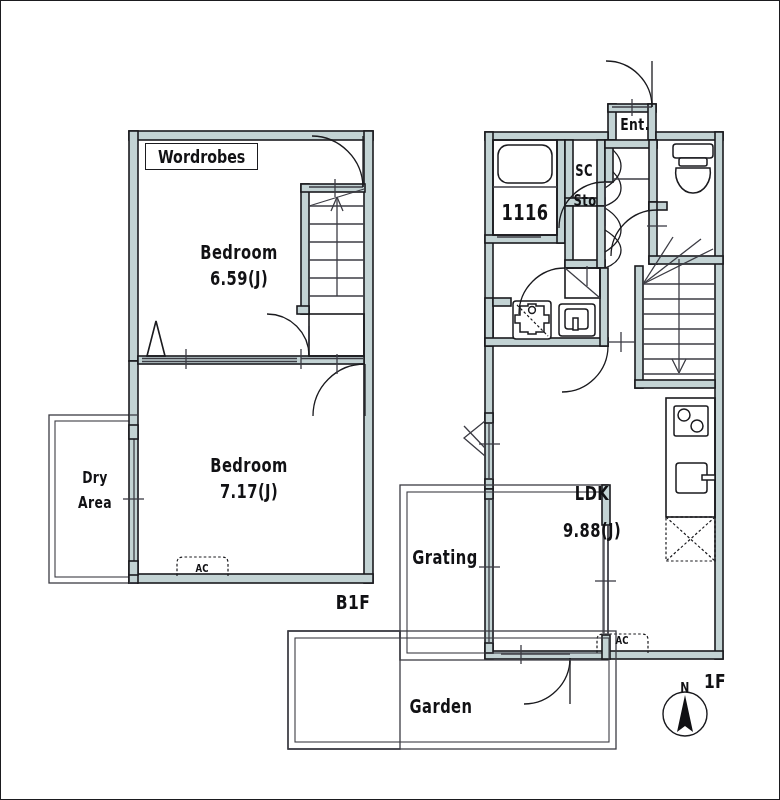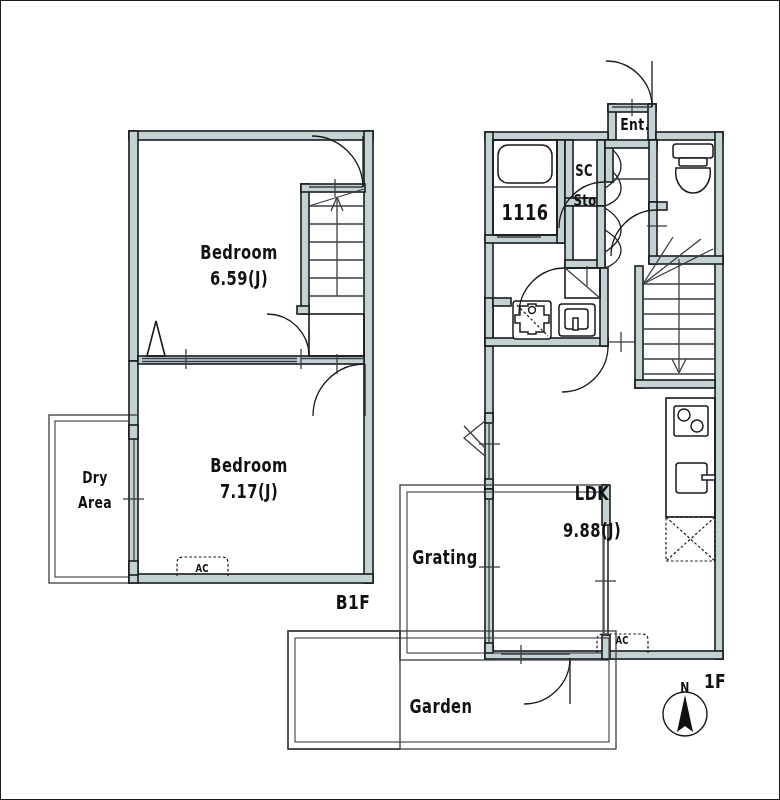--- a/index.html
+++ b/index.html
@@ -333,20 +333,23 @@
       <rect class="tl2" x="294" y="637" width="314" height="104"></rect>
       <line class="tl" x1="399" y1="637" x2="399" y2="630"></line>
     </g>
 
     <g>
       <circle cx="684" cy="713" r="22" fill="#fff" stroke="#1b1b1f" stroke-width="1.4"></circle>
       <path class="blk" d="M684 694 L692 731 L684 725 L676 731 Z"></path>
     </g>
   </svg>
 
+  <div class="wardrobe-box" style="left:144px;top:142px;width:113px;height:27px;">
+    <span>Wordrobes</span>
+  </div>
 
   <div class="lbl room-name ctr" style="left:238px;top:240px;">Bedroom</div>
   <div class="lbl room-area ctr" style="left:238px;top:266px;">6.59(J)</div>
 
   <div class="lbl room-name ctr" style="left:248px;top:453px;">Bedroom</div>
   <div class="lbl room-area ctr" style="left:248px;top:479px;">7.17(J)</div>
 
   <div class="lbl small ctr" style="left:94px;top:467px;">Dry</div>
   <div class="lbl small ctr" style="left:94px;top:492px;">Area</div>
 

